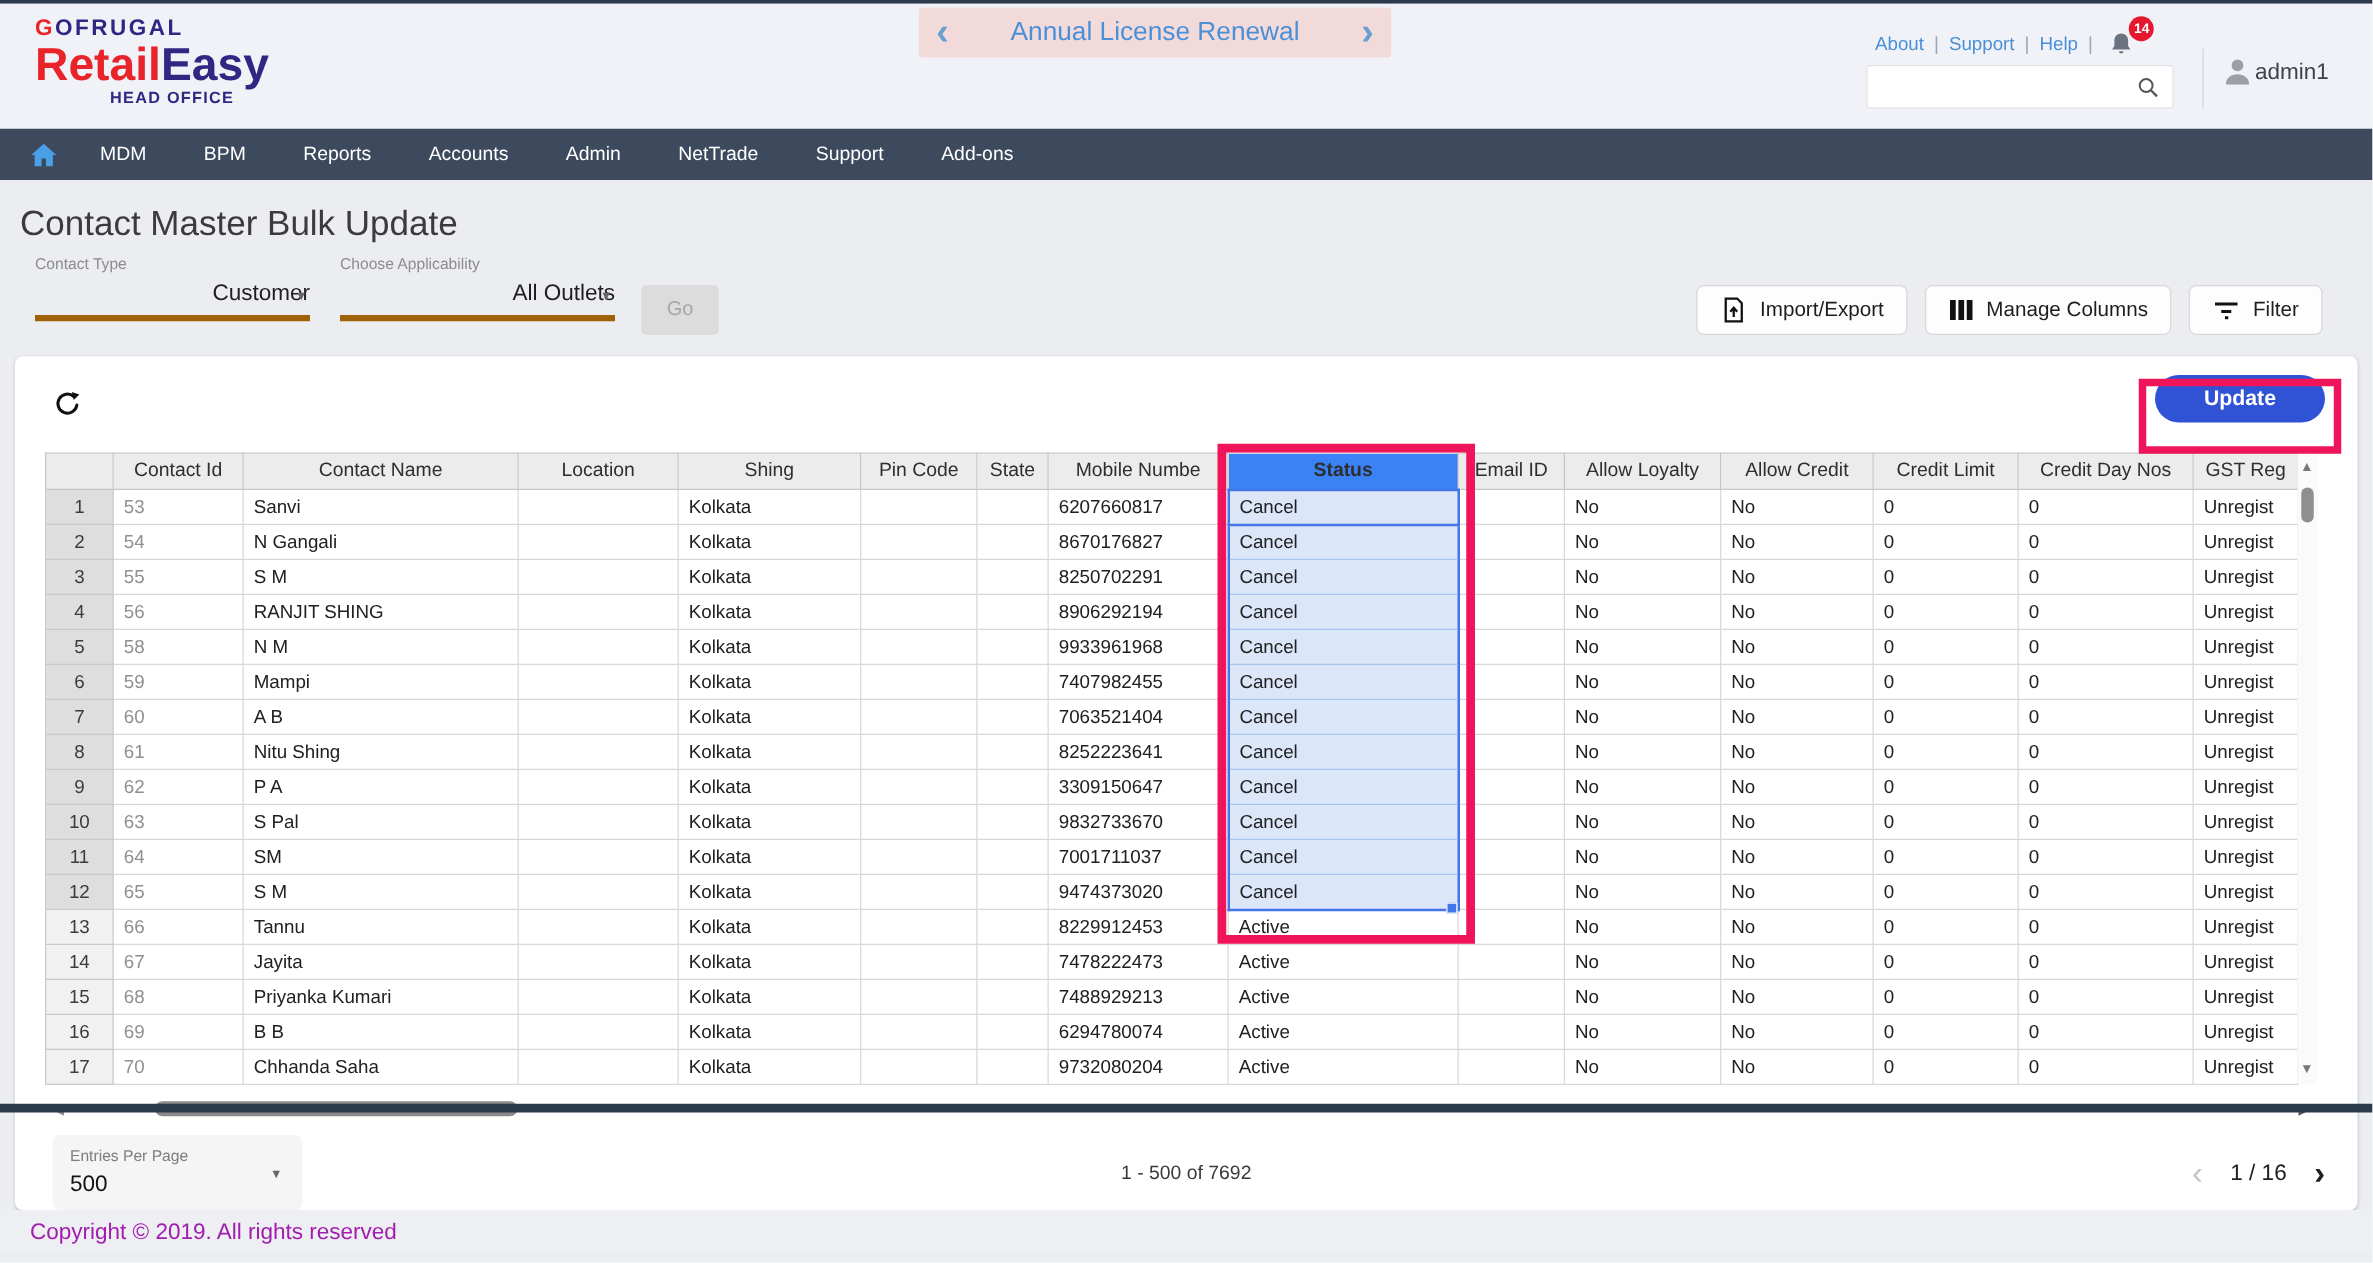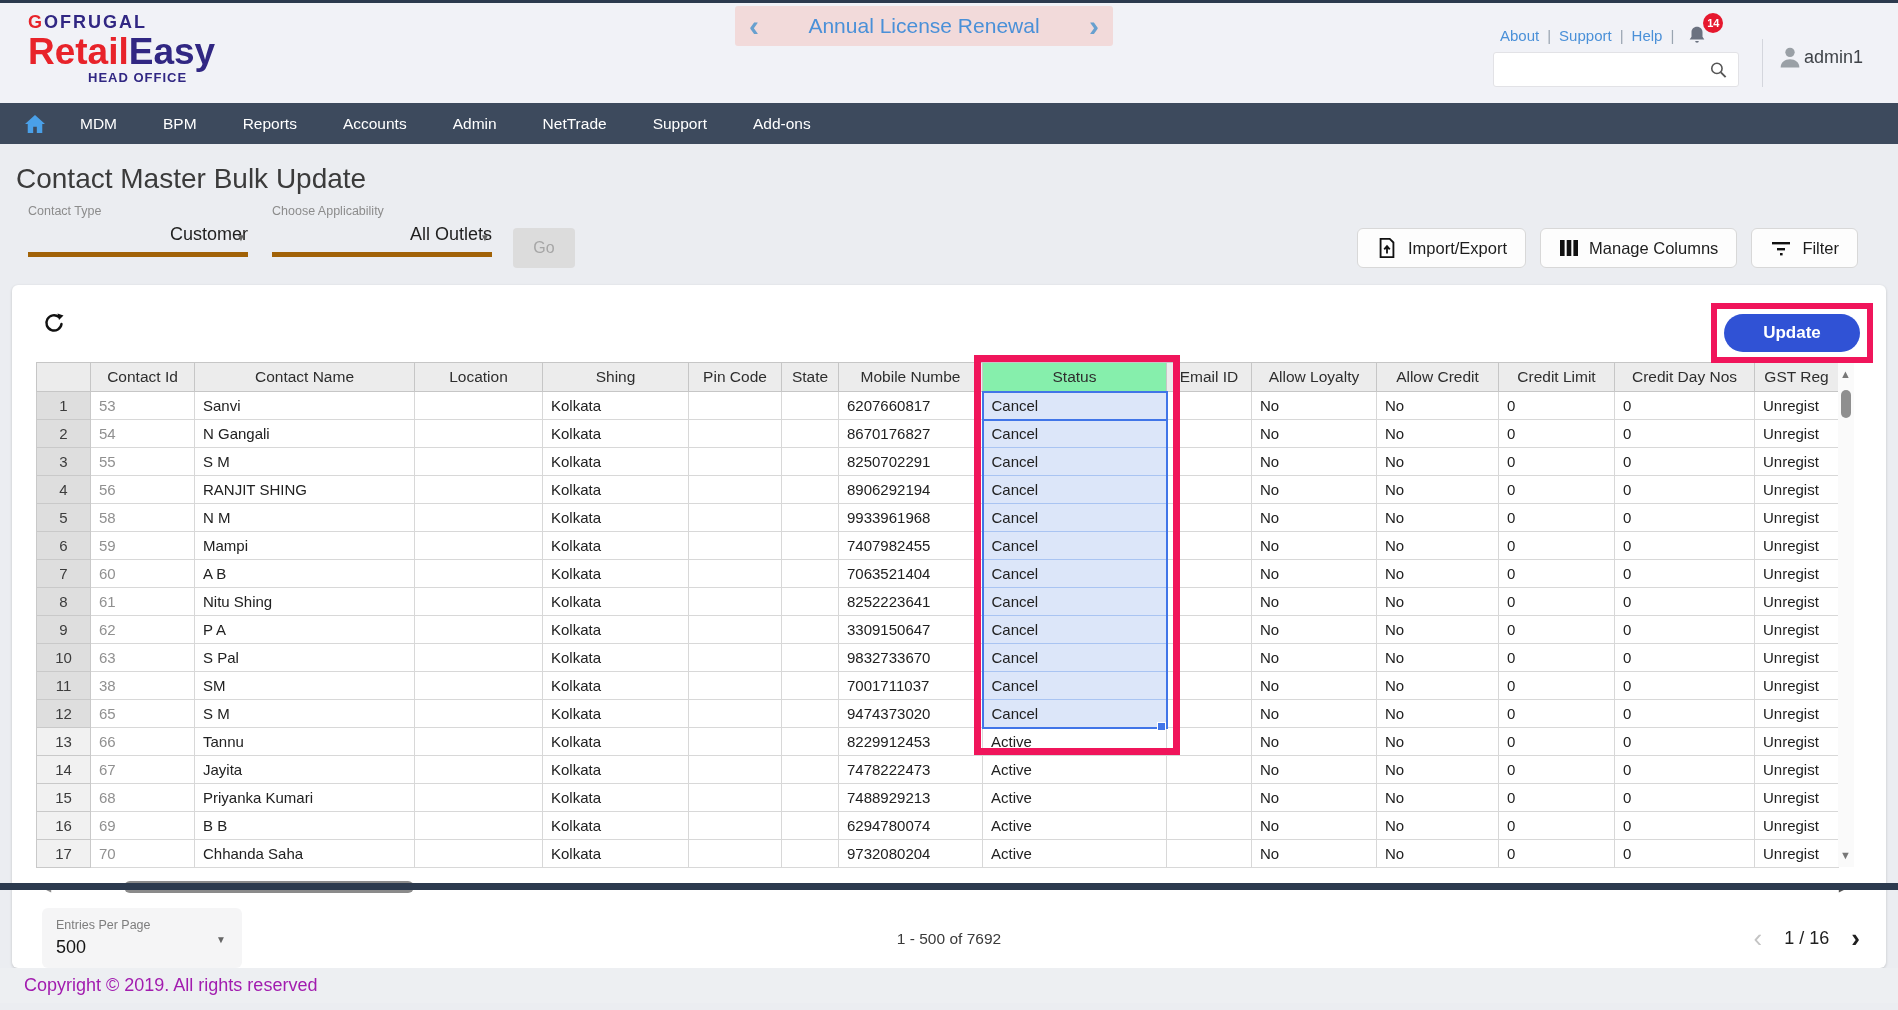--- a/index.html
+++ b/index.html
@@ -57,29 +57,29 @@
             border-radius:4px; color:#a6a6a6; font-size:16px; cursor:default; }
 
   .toolbar { position:absolute; top:228px; left:1357px; display:flex; gap:14px; }
   .tb-btn { height:40px; background:#fdfdfd; border:1px solid #d8d8d8; border-radius:6px; display:flex; align-items:center;
             gap:10px; padding:0 18px; font-size:16.5px; color:#1d1d1d; cursor:pointer; }
 
   
   .card { position:absolute; left:12px; top:285px; width:1874px; height:683px; background:#fff; border-radius:6px;
           box-shadow:0 1px 3px rgba(0,0,0,.18); }
   .refresh { position:absolute; left:30px; top:26px; width:24px; height:24px; cursor:pointer; }
-  .update-btn { position:absolute; left:1712px; top:29px; width:136px; height:38px; background:#3052d5; color:#fff;
+  .update-btn { position:absolute; left:1712px; top:15px; width:136px; height:38px; background:#3052d5; color:#fff;
                 font-weight:bold; font-size:17px; border:none; border-radius:19px; cursor:pointer; }
 
   
   .table-wrap { position:absolute; left:24px; top:77px; width:1818px; height:505px; }
   table.grid { border-collapse:collapse; table-layout:fixed; width:1802px; }
   table.grid th { height:29px; background:#ececec; border:1px solid #c6c6c6; font-weight:normal; font-size:15.5px;
                   color:#2e2e2e; text-align:center; overflow:hidden; white-space:nowrap; }
-  table.grid th.status-col { background:#86efac; }
+  table.grid th.status-col { background:#3b82f6;font-weight:bold; }
   table.grid td { height:28px; border:1px solid #d8d8d8; font-size:15px; color:#212121; padding:0 8px;
                   overflow:hidden; white-space:nowrap; cursor:default; }
   table.grid td.num { background:#f1f1f1; text-align:center; color:#3c3c3c; border-color:#c9c9c9; padding:0; }
   table.grid tr.sel td.num { background:#dedede; }
   table.grid td.id { color:#909090; }
   table.grid td.status-cell.sel-cell { background:#dce6f9; border-left:2px solid #4175e8; border-right:2px solid #4175e8;
                   border-top:1px solid #a9c4f2; border-bottom:1px solid #a9c4f2; }
   table.grid td.status-cell.sel-first { border:2px solid #4175e8; }
   table.grid td.status-cell.sel-last { border-bottom:2px solid #4175e8; }
   .fill-handle { position:absolute; left:1121px; top:360px; width:9px; height:9px; background:#4175e8; border:1px solid #fff; }
@@ -449,21 +449,21 @@
               <td class="status-cell sel-cell">Cancel</td>
               <td></td>
               <td>No</td>
               <td>No</td>
               <td>0</td>
               <td>0</td>
               <td>Unregist</td>
             </tr>
             <tr class="sel">
               <td class="num">11</td>
-              <td class="id">38</td>
+              <td class="id">64</td>
               <td>SM</td>
               <td></td>
               <td>Kolkata</td>
               <td></td>
               <td></td>
               <td>7001711037</td>
               <td class="status-cell sel-cell">Cancel</td>
               <td></td>
               <td>No</td>
               <td>No</td>

